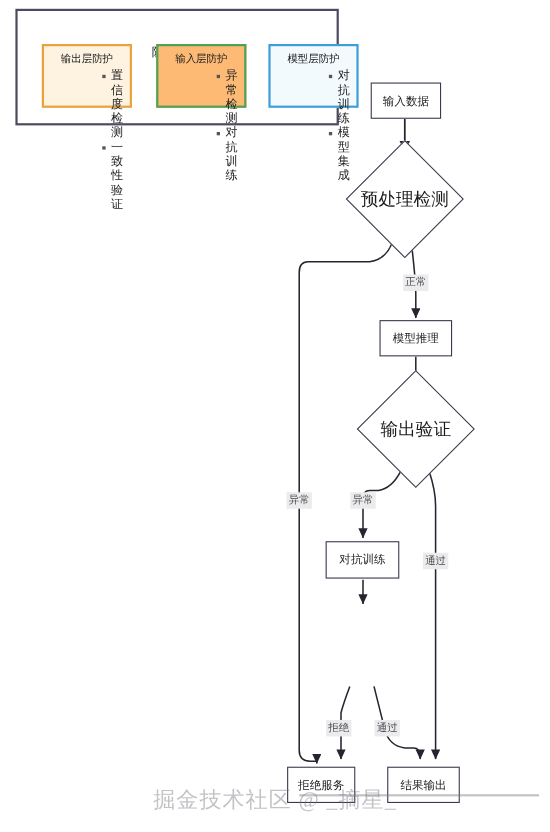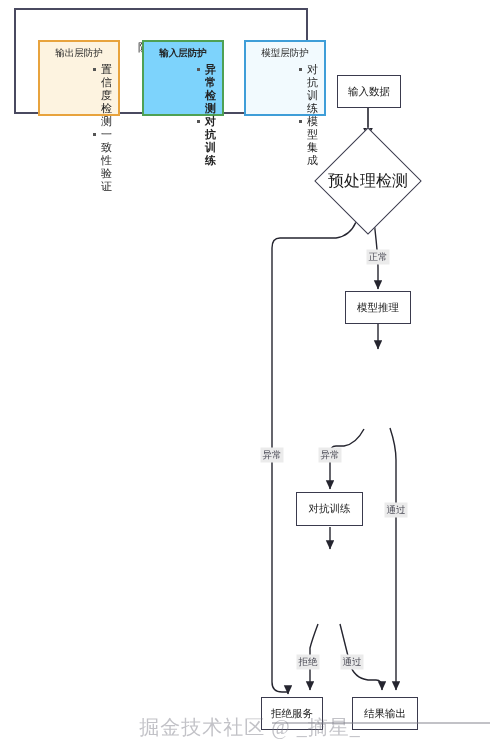--- a/index.html
+++ b/index.html
@@ -37,21 +37,21 @@
     text-align: center;
     font-size: 11px;
     color: #222222;
     letter-spacing: 0.5px;
     margin-top: 25px;
   }
   .legend-card {
     position: absolute;
     top: 30px;
     width: 82px;
-    height: 76px;
+    height: 58px;
     box-sizing: border-box;
     border-width: 2px;
     border-style: solid;
     padding-top: 5px;
   }
   .legend-card .lc-title {
     text-align: center;
     font-size: 9.5px;
     color: #222222;
     margin-bottom: 3px;
@@ -72,21 +72,21 @@
   .legend-card li:before {
     content: "";
     position: absolute;
     left: 0;
     top: 5px;
     width: 2.5px;
     height: 2.5px;
     background: #555555;
   }
   #legend-card-0 { left: 22px;  background: #fdf3e0; border-color: #e8a33d; }
-  #legend-card-1 { left: 126px; background: #7dd3fc; border-color: #4fa154; font-weight: bold; }
+  #legend-card-1 { left: 126px; background: #fdba74; border-color: #4fa154; }
   #legend-card-2 { left: 228px; background: #f2fafe; border-color: #3f9ed8; }
 
   
   .node {
     position: absolute;
     box-sizing: border-box;
     display: flex;
     align-items: center;
     justify-content: center;
   }
@@ -232,20 +232,24 @@
 
   <div class="diamond-wrap" style="left:330px; top:143px; width:76px; height:76px;">
     <div class="diamond-shape"></div>
     <div class="diamond-label">预处理检测</div>
   </div>
 
   <div class="node node-rect" style="left:345px; top:291px; width:66px; height:33px;">
     <span>模型推理</span>
   </div>
 
+  <div class="diamond-wrap" style="left:340px; top:352px; width:76px; height:76px;">
+    <div class="diamond-shape"></div>
+    <div class="diamond-label">输出验证</div>
+  </div>
 
   <div class="node node-rect" style="left:296px; top:492px; width:67px; height:34px;">
     <span>对抗训练</span>
   </div>
 
 
   <div class="node node-rect" style="left:261px; top:697px; width:62px; height:33px;">
     <span>拒绝服务</span>
   </div>
 

